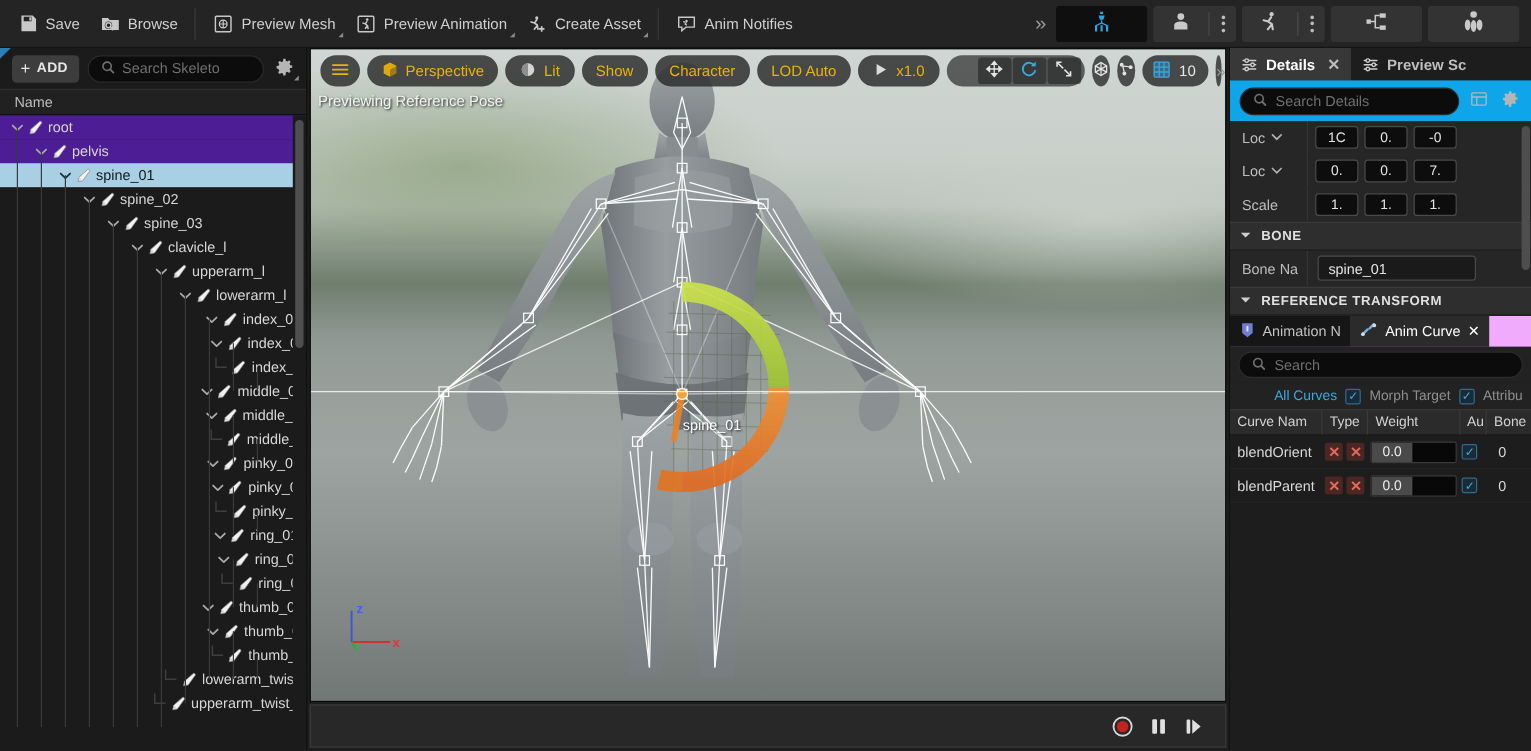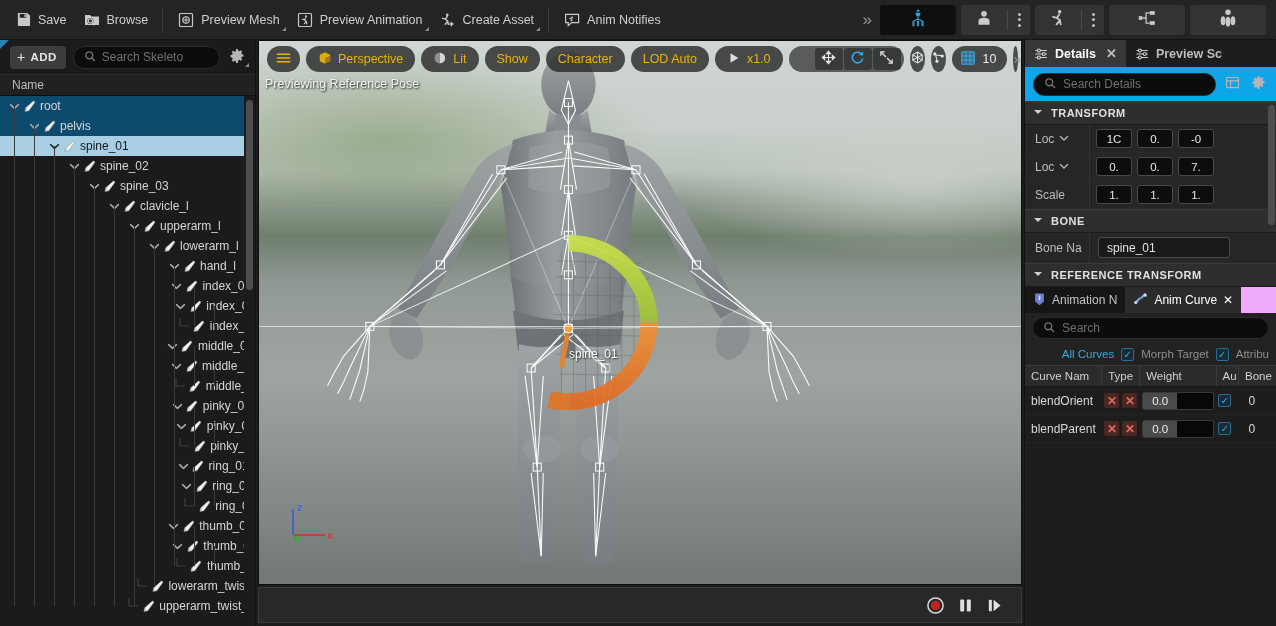--- a/index.html
+++ b/index.html
@@ -108,21 +108,21 @@
     flex: 1; overflow: hidden; position: relative;
     background: #1b1b1b;
   }
   .tree-inner { position: relative; }
   .trow {
     height: 20px; display: flex; align-items: center;
     position: relative; white-space: nowrap;
     font-size: 12px; color: #d6d6d6;
   }
   .trow.sel { background: #a8cfe3; color: #10181d; }
-  .trow.parentsel { background: #0c4a6e; }
+  .trow.parentsel { background: #4c1d95; }
   .tw-indent { display: inline-block; height: 20px; }
   .arrow {
     width: 13px; height: 20px; display: inline-flex;
     align-items: center; justify-content: center;
     color: #a9a9a9; flex: 0 0 13px;
   }
   .trow.sel .arrow { color: #20323c; }
   .arrow svg { display:block; }
   .bone-ic { width: 16px; height: 20px; display: inline-flex; align-items: center; justify-content: center; flex: 0 0 16px; }
   .tlabel { margin-left: 3px; overflow: hidden; }
@@ -609,35 +609,20 @@
                   <path d="M1.6 3.6 L5.5 7.4 L9.4 3.6" stroke="currentColor" stroke-width="1.5" fill="none" stroke-linecap="round" stroke-linejoin="round"></path>
                 </svg>
               </span>
               <span class="bone-ic">
                 <svg width="13" height="13" viewBox="0 0 14 14">
                   <path d="M10.9 1.3c1.1-.5 2.2.6 1.6 1.7L6.3 11.6 2.1 12.4l.9-4.1z" fill="#f2f2f2" stroke="#8d8d8d" stroke-width=".7"></path>
                   <path d="M3 8.3l3 3-2.8.6z" fill="#d6d6d6"></path>
                 </svg>
               </span>
               <span class="tlabel">lowerarm_l</span>
-            </div>
-            <div class="trow">
-              <span class="tw-indent" style="width: 168px;"></span>
-              <span class="arrow">
-                <svg width="11" height="11" viewBox="0 0 11 11">
-                  <path d="M1.6 3.6 L5.5 7.4 L9.4 3.6" stroke="currentColor" stroke-width="1.5" fill="none" stroke-linecap="round" stroke-linejoin="round"></path>
-                </svg>
-              </span>
-              <span class="bone-ic">
-                <svg width="13" height="13" viewBox="0 0 14 14">
-                  <path d="M10.9 1.3c1.1-.5 2.2.6 1.6 1.7L6.3 11.6 2.1 12.4l.9-4.1z" fill="#f2f2f2" stroke="#8d8d8d" stroke-width=".7"></path>
-                  <path d="M3 8.3l3 3-2.8.6z" fill="#d6d6d6"></path>
-                </svg>
-              </span>
-              <span class="tlabel">hand_l</span>
             </div>
             <div class="trow">
               <span class="tw-indent" style="width: 188px;"></span>
               <span class="arrow">
                 <svg width="11" height="11" viewBox="0 0 11 11">
                   <path d="M1.6 3.6 L5.5 7.4 L9.4 3.6" stroke="currentColor" stroke-width="1.5" fill="none" stroke-linecap="round" stroke-linejoin="round"></path>
                 </svg>
               </span>
               <span class="bone-ic">
                 <svg width="13" height="13" viewBox="0 0 14 14">
@@ -1283,28 +1268,20 @@
             <svg width="15" height="15" viewBox="0 0 16 16">
                 <path fill="currentColor" d="M8 5.2A2.8 2.8 0 1 0 8 10.8 2.8 2.8 0 0 0 8 5.2zm0 1.6a1.2 1.2 0 1 1 0 2.4 1.2 1.2 0 0 1 0-2.4z"></path>
                 <path fill="currentColor" d="M7.1 1h1.8l.3 1.7 1.3.55 1.45-.95 1.27 1.27-.95 1.45.55 1.3 1.7.3v1.8l-1.7.3-.55 1.3.95 1.45-1.27 1.27-1.45-.95-1.3.55L8.9 15H7.1l-.3-1.7-1.3-.55-1.45.95-1.27-1.27.95-1.45-.55-1.3L1.5 8.9V7.1l1.68-.3.55-1.3-.95-1.45L4.05 2.78l1.45.95 1.3-.55z"></path>
               </svg>
           </span>
         </span>
       </div>
 
       <div style="position:relative; background:#262626;">
 
-        <div class="section-hdr">
-          <span>
-            <svg width="10" height="10" viewBox="0 0 10 10">
-                <path fill="#cfcfcf" d="M1 3l4 4 4-4z"></path>
-              </svg>
-          </span>
-          <span>TRANSFORM</span>
-        </div>
         <div id="transform-rows">
             <div class="prop-row">
               <span class="prop-lbl">
                 <span>Loc</span>
                 <span class="dd"><svg width="10" height="10" viewBox="0 0 10 10">
                     <path d="M1.4 3.4 L5 7 L8.6 3.4" stroke="currentColor" stroke-width="1.4" fill="none" stroke-linecap="round"></path>
                   </svg></span>
               </span>
               <span class="prop-vals">
                 <span class="numfield">1C</span>

